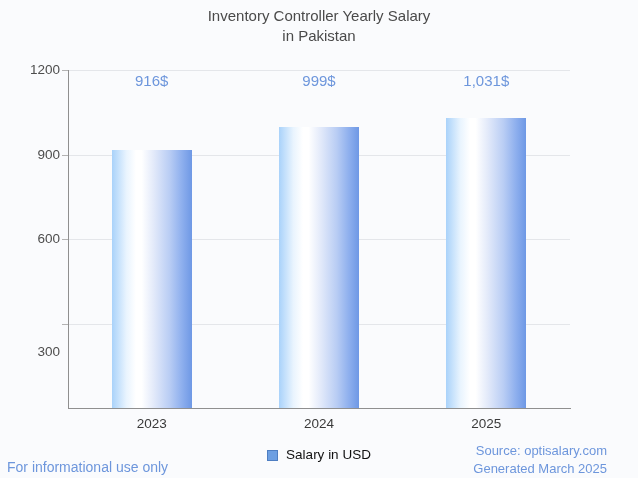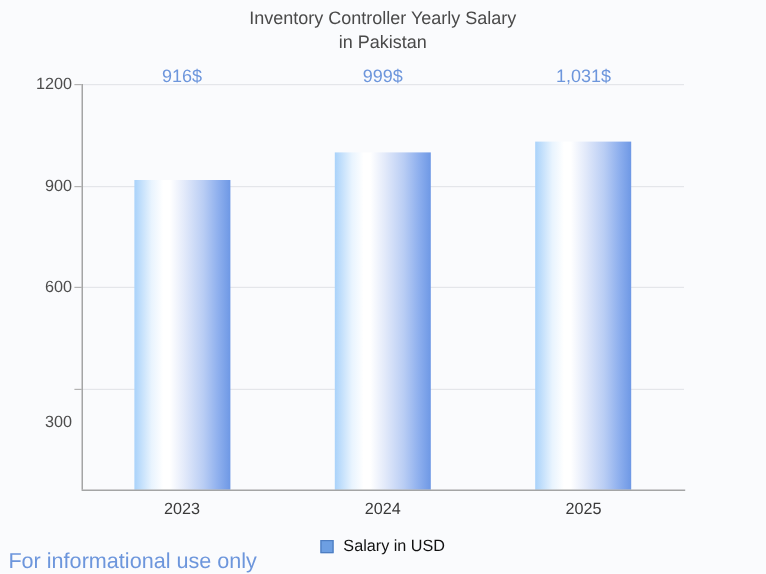--- a/index.html
+++ b/index.html
@@ -18,33 +18,33 @@
   .plot{position:absolute;left:0;top:0;width:638px;height:478px;}
   .y-axis{position:absolute;left:68px;top:70px;width:1px;height:338px;background:var(--axis);}
   .x-axis{position:absolute;left:68px;top:408px;width:503px;height:1px;background:var(--axis);}
   .gridline{position:absolute;left:69px;width:501px;height:1px;background:var(--grid);}
   .ytick{position:absolute;left:62px;width:6px;height:1px;background:#b3b3b3;}
   .ylabel{position:absolute;left:0;width:60px;text-align:right;
           font-size:13.5px;line-height:18px;color:var(--tick);}
   .bar{position:absolute;width:80px;
        background:linear-gradient(90deg,var(--bar-left) 0%,#e9f4fe 18%,#ffffff 30%,
                   #ffffff 37%,#e3eafa 52%,#b9cdf4 72%,#8fb0ee 87%,var(--bar-right) 100%);}
-  .value-label{position:absolute;top:55px;width:120px;text-align:center;
+  .value-label{position:absolute;top:72px;width:120px;text-align:center;
                color:var(--accent);font-size:15px;line-height:18px;}
   .xlabel{position:absolute;top:415px;width:80px;text-align:center;
           color:#3a3a3a;font-size:13.5px;line-height:18px;}
 
   .legend{position:absolute;left:0;top:446px;width:638px;height:18px;
           display:flex;justify-content:center;align-items:center;gap:8px;}
   .legend-swatch{width:11px;height:11px;background:var(--sw-fill);
                  border:1px solid var(--sw-border);box-sizing:border-box;}
   .legend-label{color:#111;font-size:13.5px;line-height:16px;}
 
   .footer-left{position:absolute;left:7px;top:459px;color:var(--accent);
-               font-size:18px;line-height:16px;}
+               font-size:14px;line-height:16px;}
   .footer-right{position:absolute;right:31px;top:442px;text-align:right;
                 color:var(--accent);font-size:13px;line-height:18px;}
 </style>
 </head>
 <body>
 
 <div class="page">
 
   <div class="title">
     <div>Inventory Controller Yearly Salary</div>
@@ -83,14 +83,18 @@
       </div>
   </div>
 
   <div class="legend">
     <span class="legend-swatch"></span>
     <span class="legend-label">Salary in USD</span>
   </div>
 
   <div class="footer-left">For informational use only</div>
 
+  <div class="footer-right">
+    <div>Source: optisalary.com</div>
+    <div>Generated March 2025</div>
+  </div>
 
 </div>
 
 </body></html>

